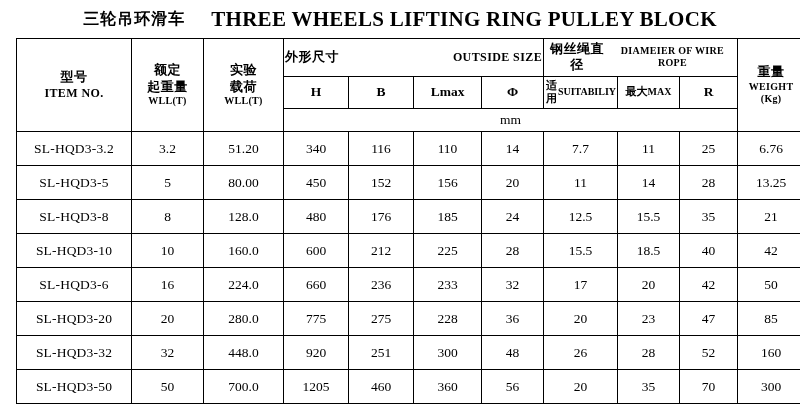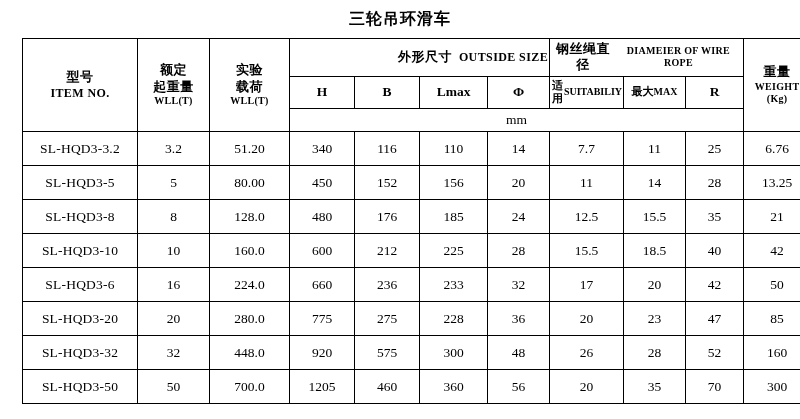--- a/index.html
+++ b/index.html
@@ -12,21 +12,21 @@
     height: 419px;
     font-family: "Liberation Serif", serif;
     color: #000000;
     overflow: hidden;
   }
   .page {
     width: 800px;
     height: 325px;
     position: relative;
     box-sizing: border-box;
-    padding: 0 22px;
+    padding: 0 16px;
   }
 
   
   .title-bar {
     height: 38px;
     display: flex;
     align-items: center;
     justify-content: center;
     gap: 26px;
   }
@@ -96,21 +96,21 @@
     display: flex;
     flex-direction: row;
     align-items: center;
     justify-content: center;
     line-height: 1.25;
     padding: 2px 1px;
   }
   .grp-inline {
     display: flex;
     align-items: center;
-    justify-content: flex-end;
+    justify-content: space-between;
     gap: 7px;
     padding: 2px 1px;
   }
   tr.unit-row td {
     height: 22px;
   }
   tbody.body-rows td {
     height: 33px;
   }
   td.model {
@@ -124,20 +124,21 @@
   .h-group  { height: 34px; }
   .h-sub    { height: 30px; }
 </style>
 </head>
 <body>
 
 <div class="page">
 
   <div class="title-bar">
     <span class="title-cn">三轮吊环滑车</span>
+    <span class="title-en">THREE WHEELS LIFTING RING PULLEY BLOCK</span>
   </div>
 
   <table class="spec">
     <colgroup>
       <col style="width:115px">
       <col style="width:72px">
       <col style="width:80px">
       <col style="width:65px">
       <col style="width:65px">
       <col style="width:68px">
@@ -289,21 +290,21 @@
         <td>20</td>
         <td>23</td>
         <td>47</td>
         <td>85</td>
       </tr>
       <tr>
         <td class="model">SL-HQD3-32</td>
         <td>32</td>
         <td>448.0</td>
         <td>920</td>
-        <td>575</td>
+        <td>251</td>
         <td>300</td>
         <td>48</td>
         <td>26</td>
         <td>28</td>
         <td>52</td>
         <td>160</td>
       </tr>
       <tr>
         <td class="model">SL-HQD3-50</td>
         <td>50</td>

